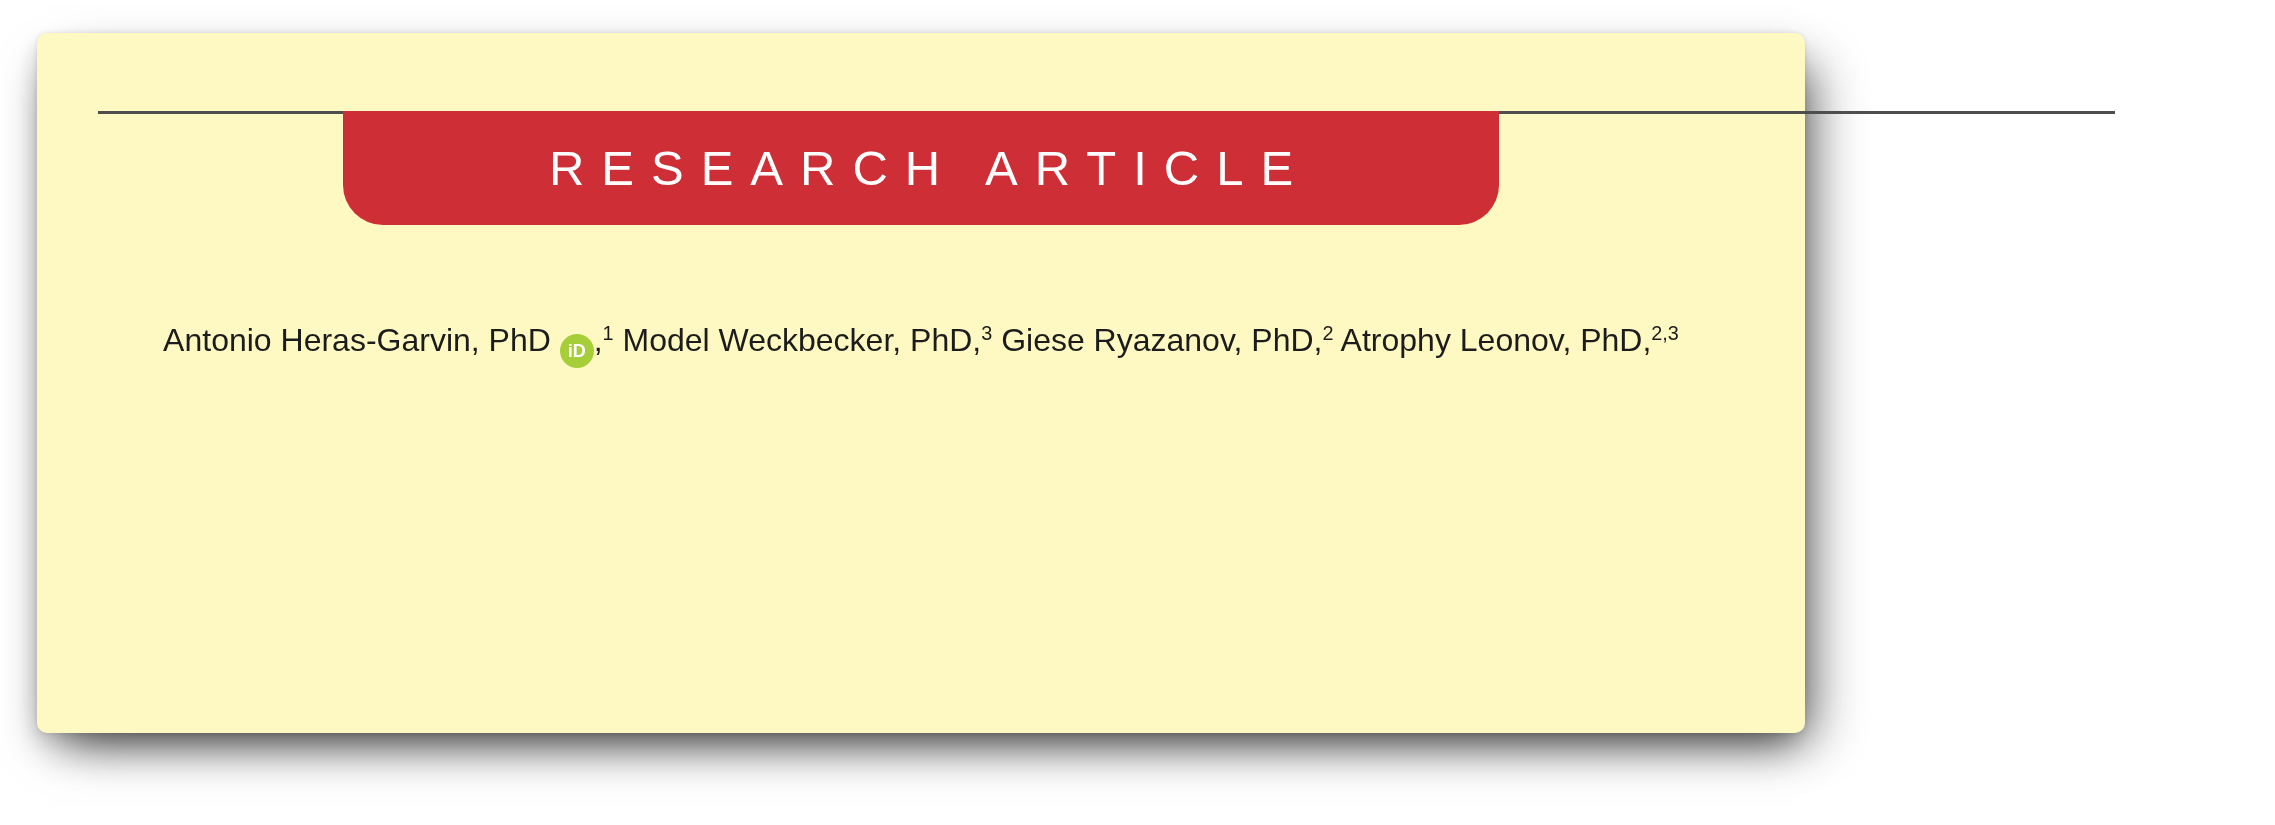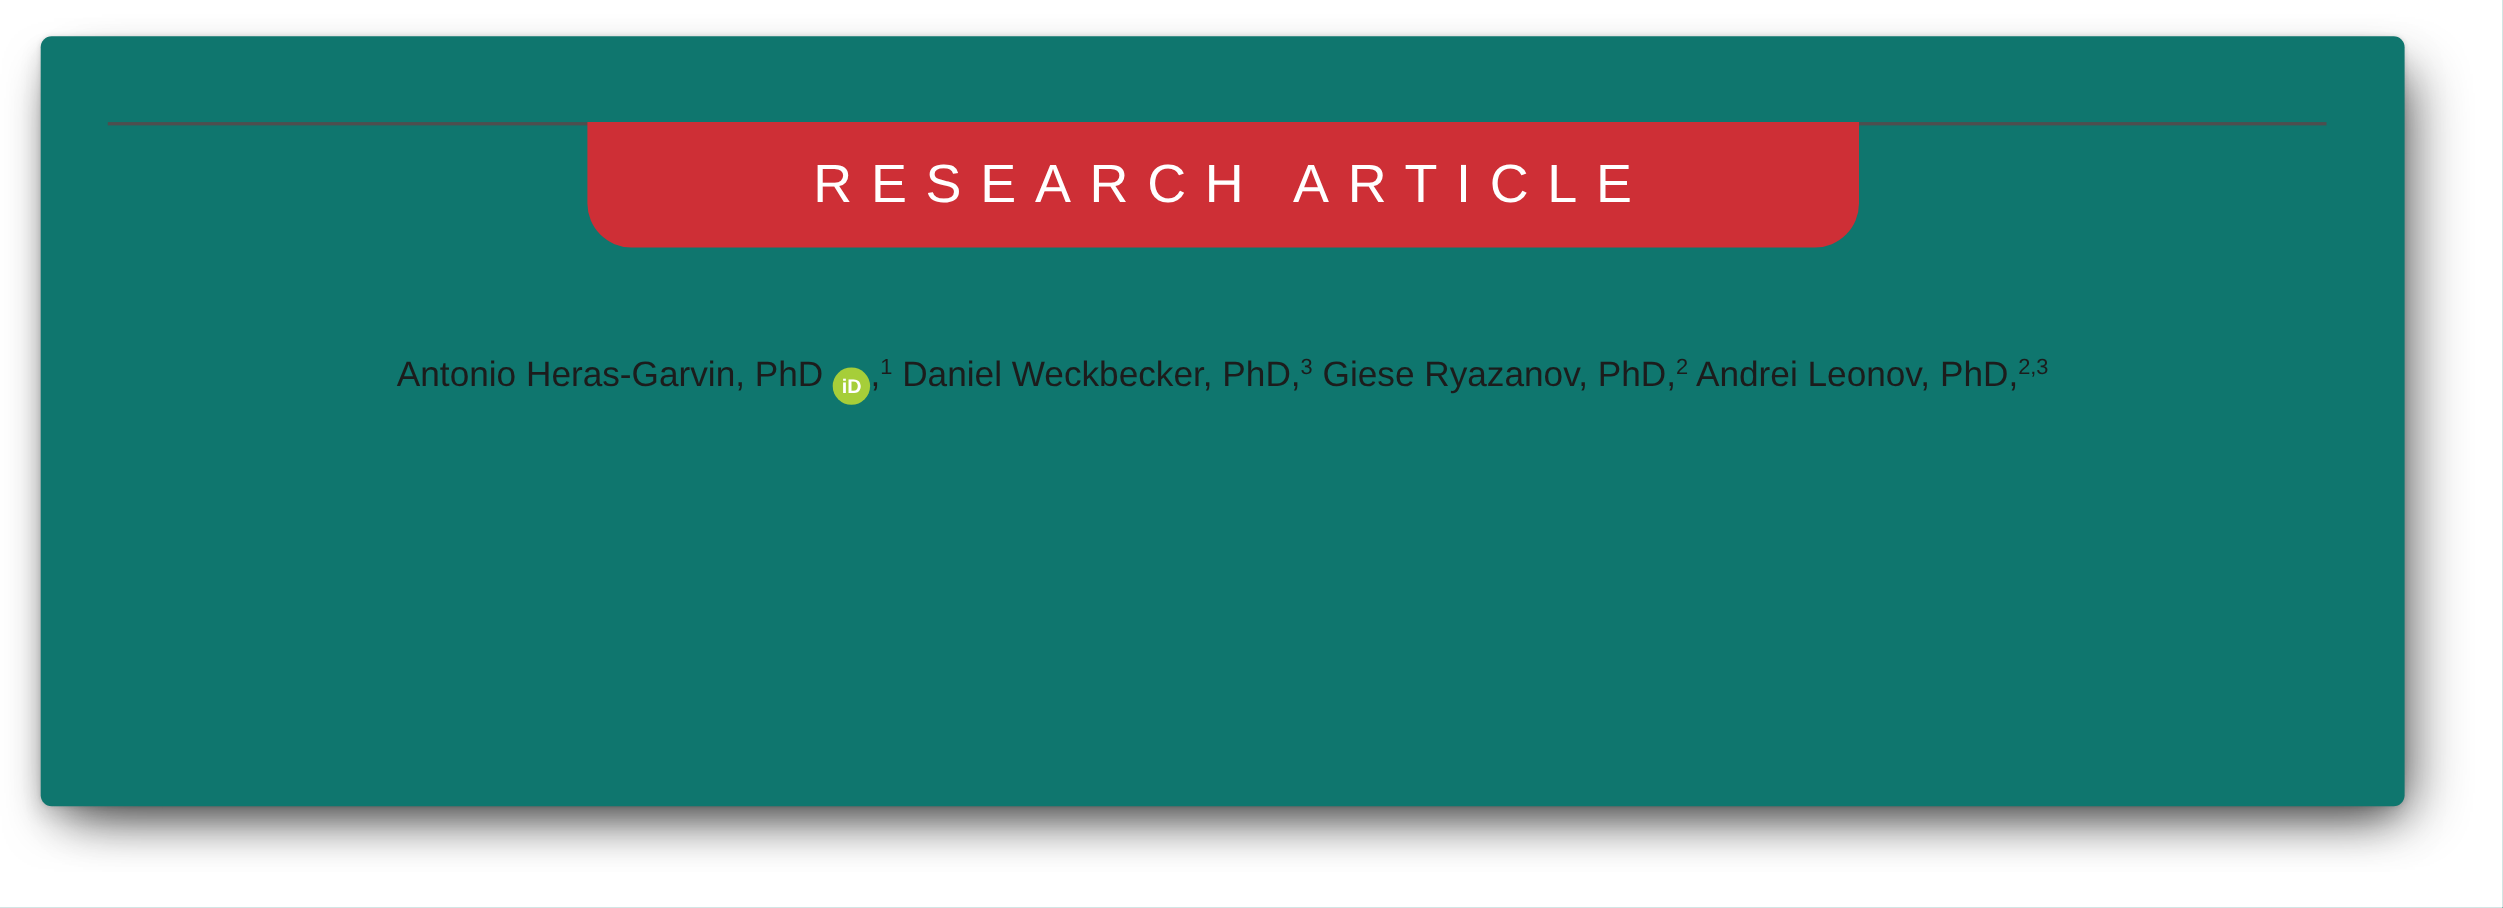--- a/index.html
+++ b/index.html
@@ -6,22 +6,22 @@
   .stage{
     position:relative;
     width:2275px;height:825px;
     background:var(--page-white,#ffffff);
     overflow:hidden;
     font-family:"Liberation Sans",sans-serif;
   }
   .card{
     position:absolute;
     left:37px;top:33px;
-    width:2149px;height:700px;
-    background:#0f766e;
+    width:1768px;height:700px;
+    background:#fef9c3;
     border-radius:10px;
     box-shadow:
       0 0 5px rgba(0,0,0,0.10),
       -5px 8px 16px rgba(0,0,0,0.07),
       0 22px 42px -12px rgba(0,0,0,0.55),
       24px 20px 48px -14px rgba(0,0,0,0.45);
   }
   .rule{
     position:absolute;
     left:61px;top:78px;
@@ -95,16 +95,16 @@
 
 <div class="stage">
   <div class="card">
     <div class="rule"></div>
     <div class="banner">
       <span class="banner-label">RESEARCH ARTICLE</span>
     </div>
     <h1 class="title">
     </h1>
     <div class="authors">
-      <div class="author-line"><span>Antonio Heras-Garvin, PhD </span><span class="orcid">iD</span><span>,</span><sup class="aff">1</sup><span> Daniel Weckbecker, PhD,</span><sup class="aff">3</sup><span> Giese Ryazanov, PhD,</span><sup class="aff">2</sup><span> Andrei Leonov, PhD,</span><sup class="aff">2,3</sup></div>
+      <div class="author-line"><span>Antonio Heras-Garvin, PhD </span><span class="orcid">iD</span><span>,</span><sup class="aff">1</sup><span> Model Weckbecker, PhD,</span><sup class="aff">3</sup><span> Giese Ryazanov, PhD,</span><sup class="aff">2</sup><span> Atrophy Leonov, PhD,</span><sup class="aff">2,3</sup></div>
     </div>
   </div>
 </div>
 
 </body></html>

